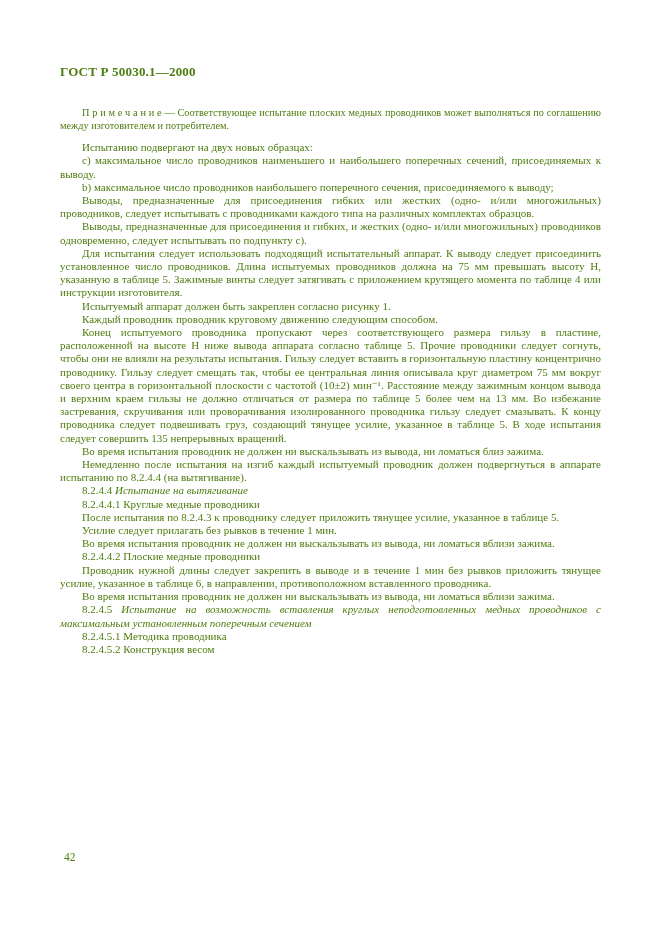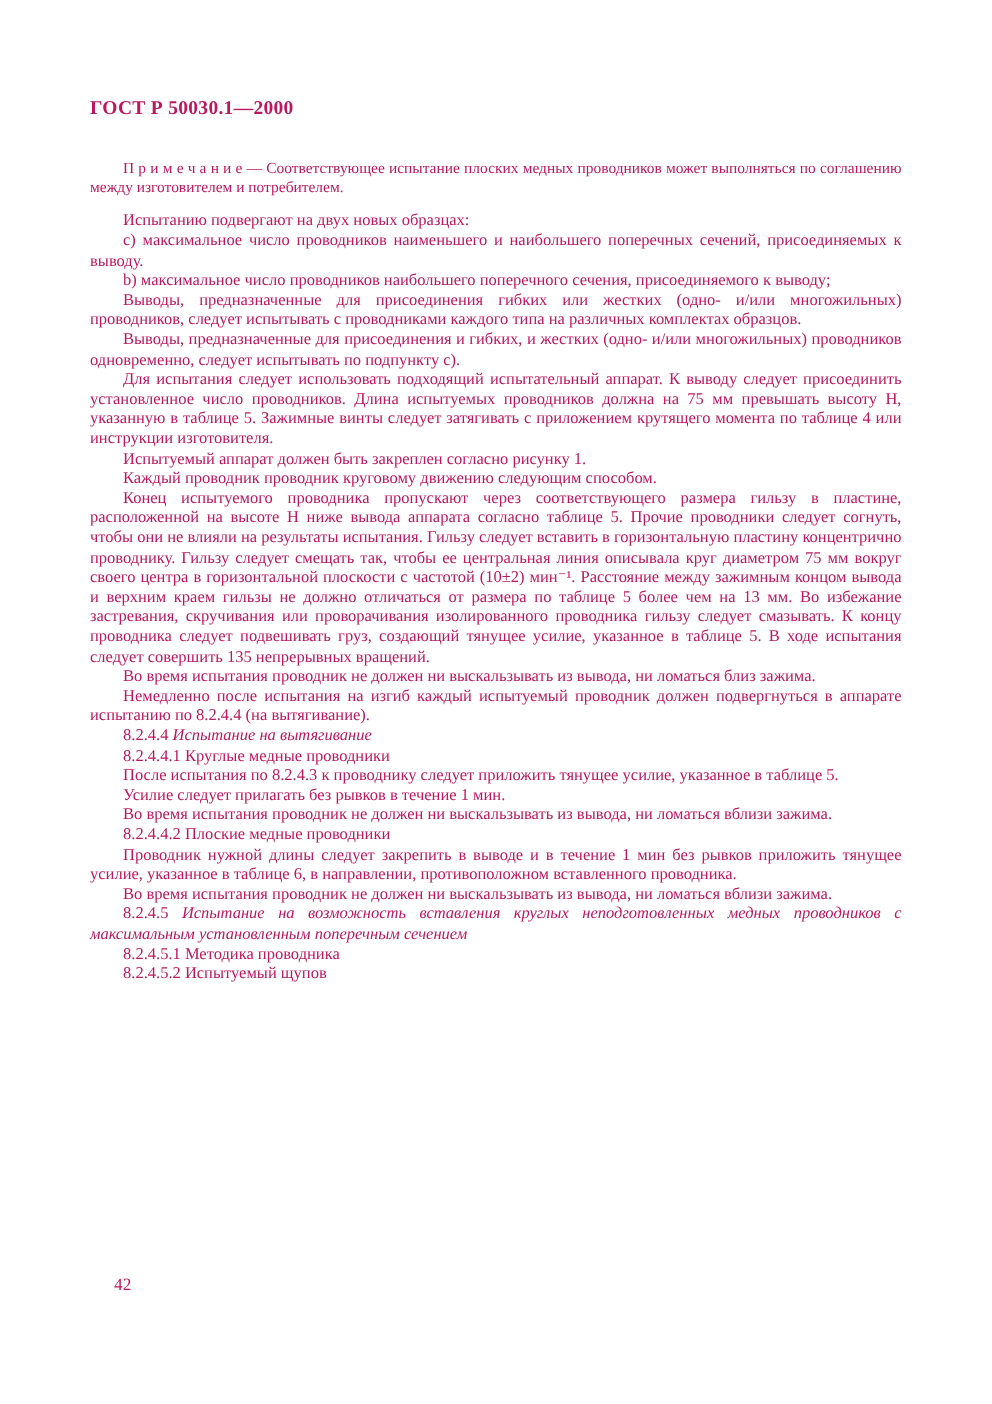--- a/index.html
+++ b/index.html
@@ -7,21 +7,21 @@
     margin: 0;
     padding: 0;
     background: #ffffff;
   }
   .page {
     position: relative;
     width: 661px;
     height: 936px;
     background: #ffffff;
     font-family: "Liberation Serif", "DejaVu Serif", serif;
-    color: #be185d;
+    color: #4d7c0f;
     overflow: hidden;
   }
   .doc-header {
     position: absolute;
     left: 60px;
     top: 64px;
     font-weight: bold;
     font-size: 13px;
     letter-spacing: 0.2px;
     white-space: nowrap;
@@ -45,21 +45,21 @@
     margin-bottom: 9px;
   }
   p.para.heading-italic .title {
     font-style: italic;
   }
   p.para.heading-italic .num {
     font-style: normal;
   }
   .page-number {
     position: absolute;
-    left: 76px;
+    left: 64px;
     top: 851px;
     font-size: 11.5px;
     text-align: center;
   }
 </style>
 </head>
 <body>
 
 <div class="page">
   <div class="doc-header">ГОСТ Р 50030.1—2000</div>
@@ -80,17 +80,17 @@
       <p class="para heading-italic"><span class="num">8.2.4.4 </span><span class="title">Испытание на вытягивание</span></p>
       <p class="para body">8.2.4.4.1 Круглые медные проводники</p>
       <p class="para body">После испытания по 8.2.4.3 к проводнику следует приложить тянущее усилие, указанное в таблице 5.</p>
       <p class="para body">Усилие следует прилагать без рывков в течение 1 мин.</p>
       <p class="para body">Во время испытания проводник не должен ни выскальзывать из вывода, ни ломаться вблизи зажима.</p>
       <p class="para body">8.2.4.4.2 Плоские медные проводники</p>
       <p class="para body">Проводник нужной длины следует закрепить в выводе и в течение 1 мин без рывков приложить тянущее усилие, указанное в таблице 6, в направлении, противоположном вставленного проводника.</p>
       <p class="para body">Во время испытания проводник не должен ни выскальзывать из вывода, ни ломаться вблизи зажима.</p>
       <p class="para heading-italic"><span class="num">8.2.4.5 </span><span class="title">Испытание на возможность вставления круглых неподготовленных медных проводников с максимальным установленным поперечным сечением</span></p>
       <p class="para body">8.2.4.5.1 Методика проводника</p>
-      <p class="para body">8.2.4.5.2 Испытуемый щупов</p>
+      <p class="para body">8.2.4.5.2 Конструкция весом</p>
     </div>
 
   <div class="page-number">42</div>
 </div>
 
 </body></html>

